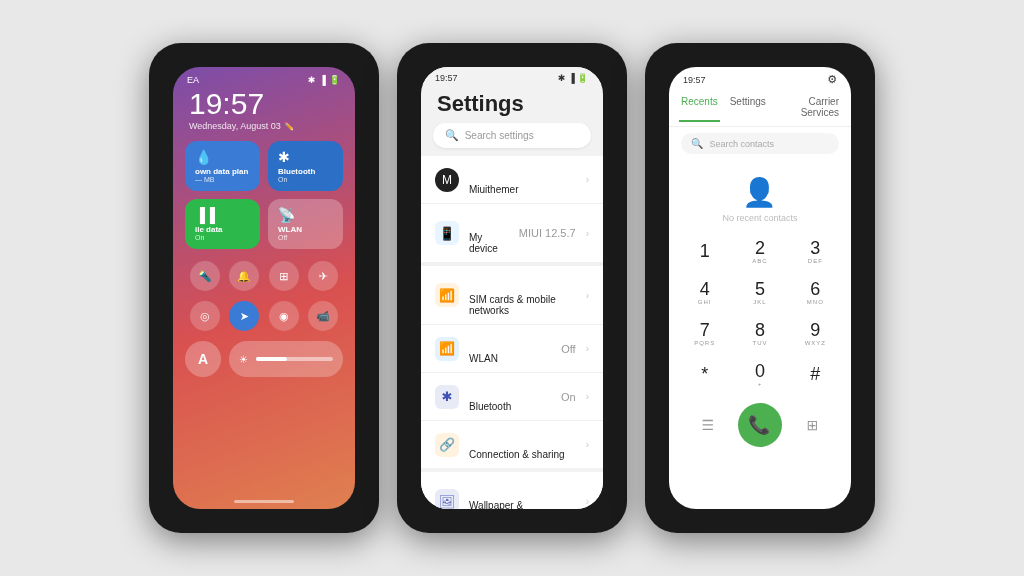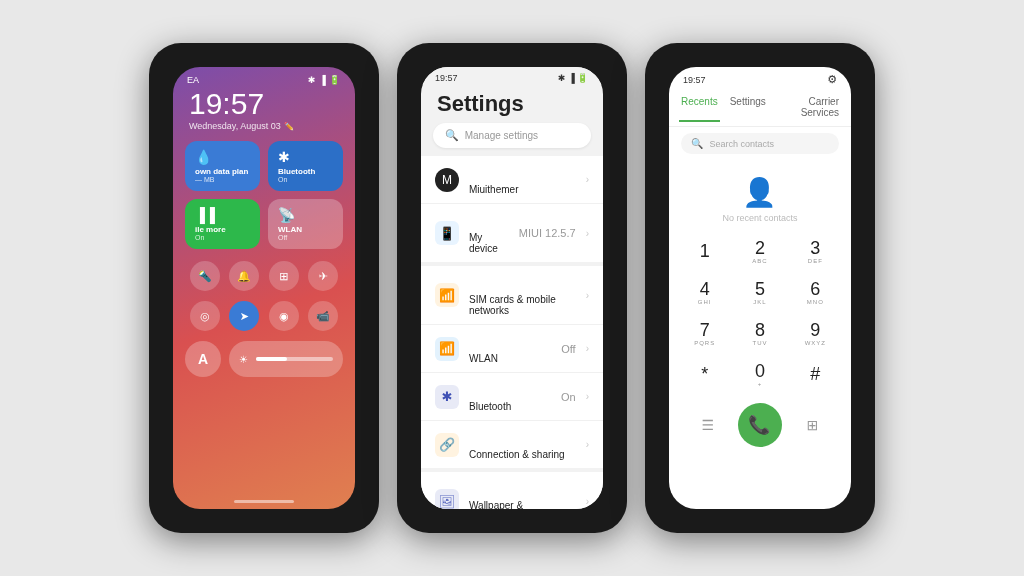--- a/index.html
+++ b/index.html
@@ -355,21 +355,21 @@
         <div class="p1-tile-label">own data plan</div>
         <div class="p1-tile-sub">— MB</div>
       </div>
       <div class="p1-tile blue2">
         <div class="p1-tile-icon">✱</div>
         <div class="p1-tile-label">Bluetooth</div>
         <div class="p1-tile-sub">On</div>
       </div>
       <div class="p1-tile green">
         <div class="p1-tile-icon">▐▐</div>
-        <div class="p1-tile-label">ile more</div>
+        <div class="p1-tile-label">ile data</div>
         <div class="p1-tile-sub">On</div>
       </div>
       <div class="p1-tile gray">
         <div class="p1-tile-icon">📡</div>
         <div class="p1-tile-label">WLAN</div>
         <div class="p1-tile-sub">Off</div>
       </div>
     </div>
     <div class="p1-icons-row">
       <div class="p1-icon-btn">🔦</div>
@@ -404,21 +404,21 @@
       <span>19:57</span>
       <div style="display:flex;gap:3px;font-size:9px;">
         <span>✱</span>
         <span>▐</span>
         <span>🔋</span>
       </div>
     </div>
     <div class="p2-title">Settings</div>
     <div class="p2-search">
       <span style="color:#bbb;font-size:11px;">🔍</span>
-      <span>Manage settings</span>
+      <span>Search settings</span>
     </div>
 
     <div class="p2-section">
       <div class="p2-item">
         <div class="p2-item-icon icon-miui" style="background:#222;color:#fff;font-size:12px;border-radius:50%;">M</div>
         <div class="p2-item-text">
           <div class="p2-item-label">Miuithemer</div>
         </div>
         <span class="p2-chevron">›</span>
       </div>

